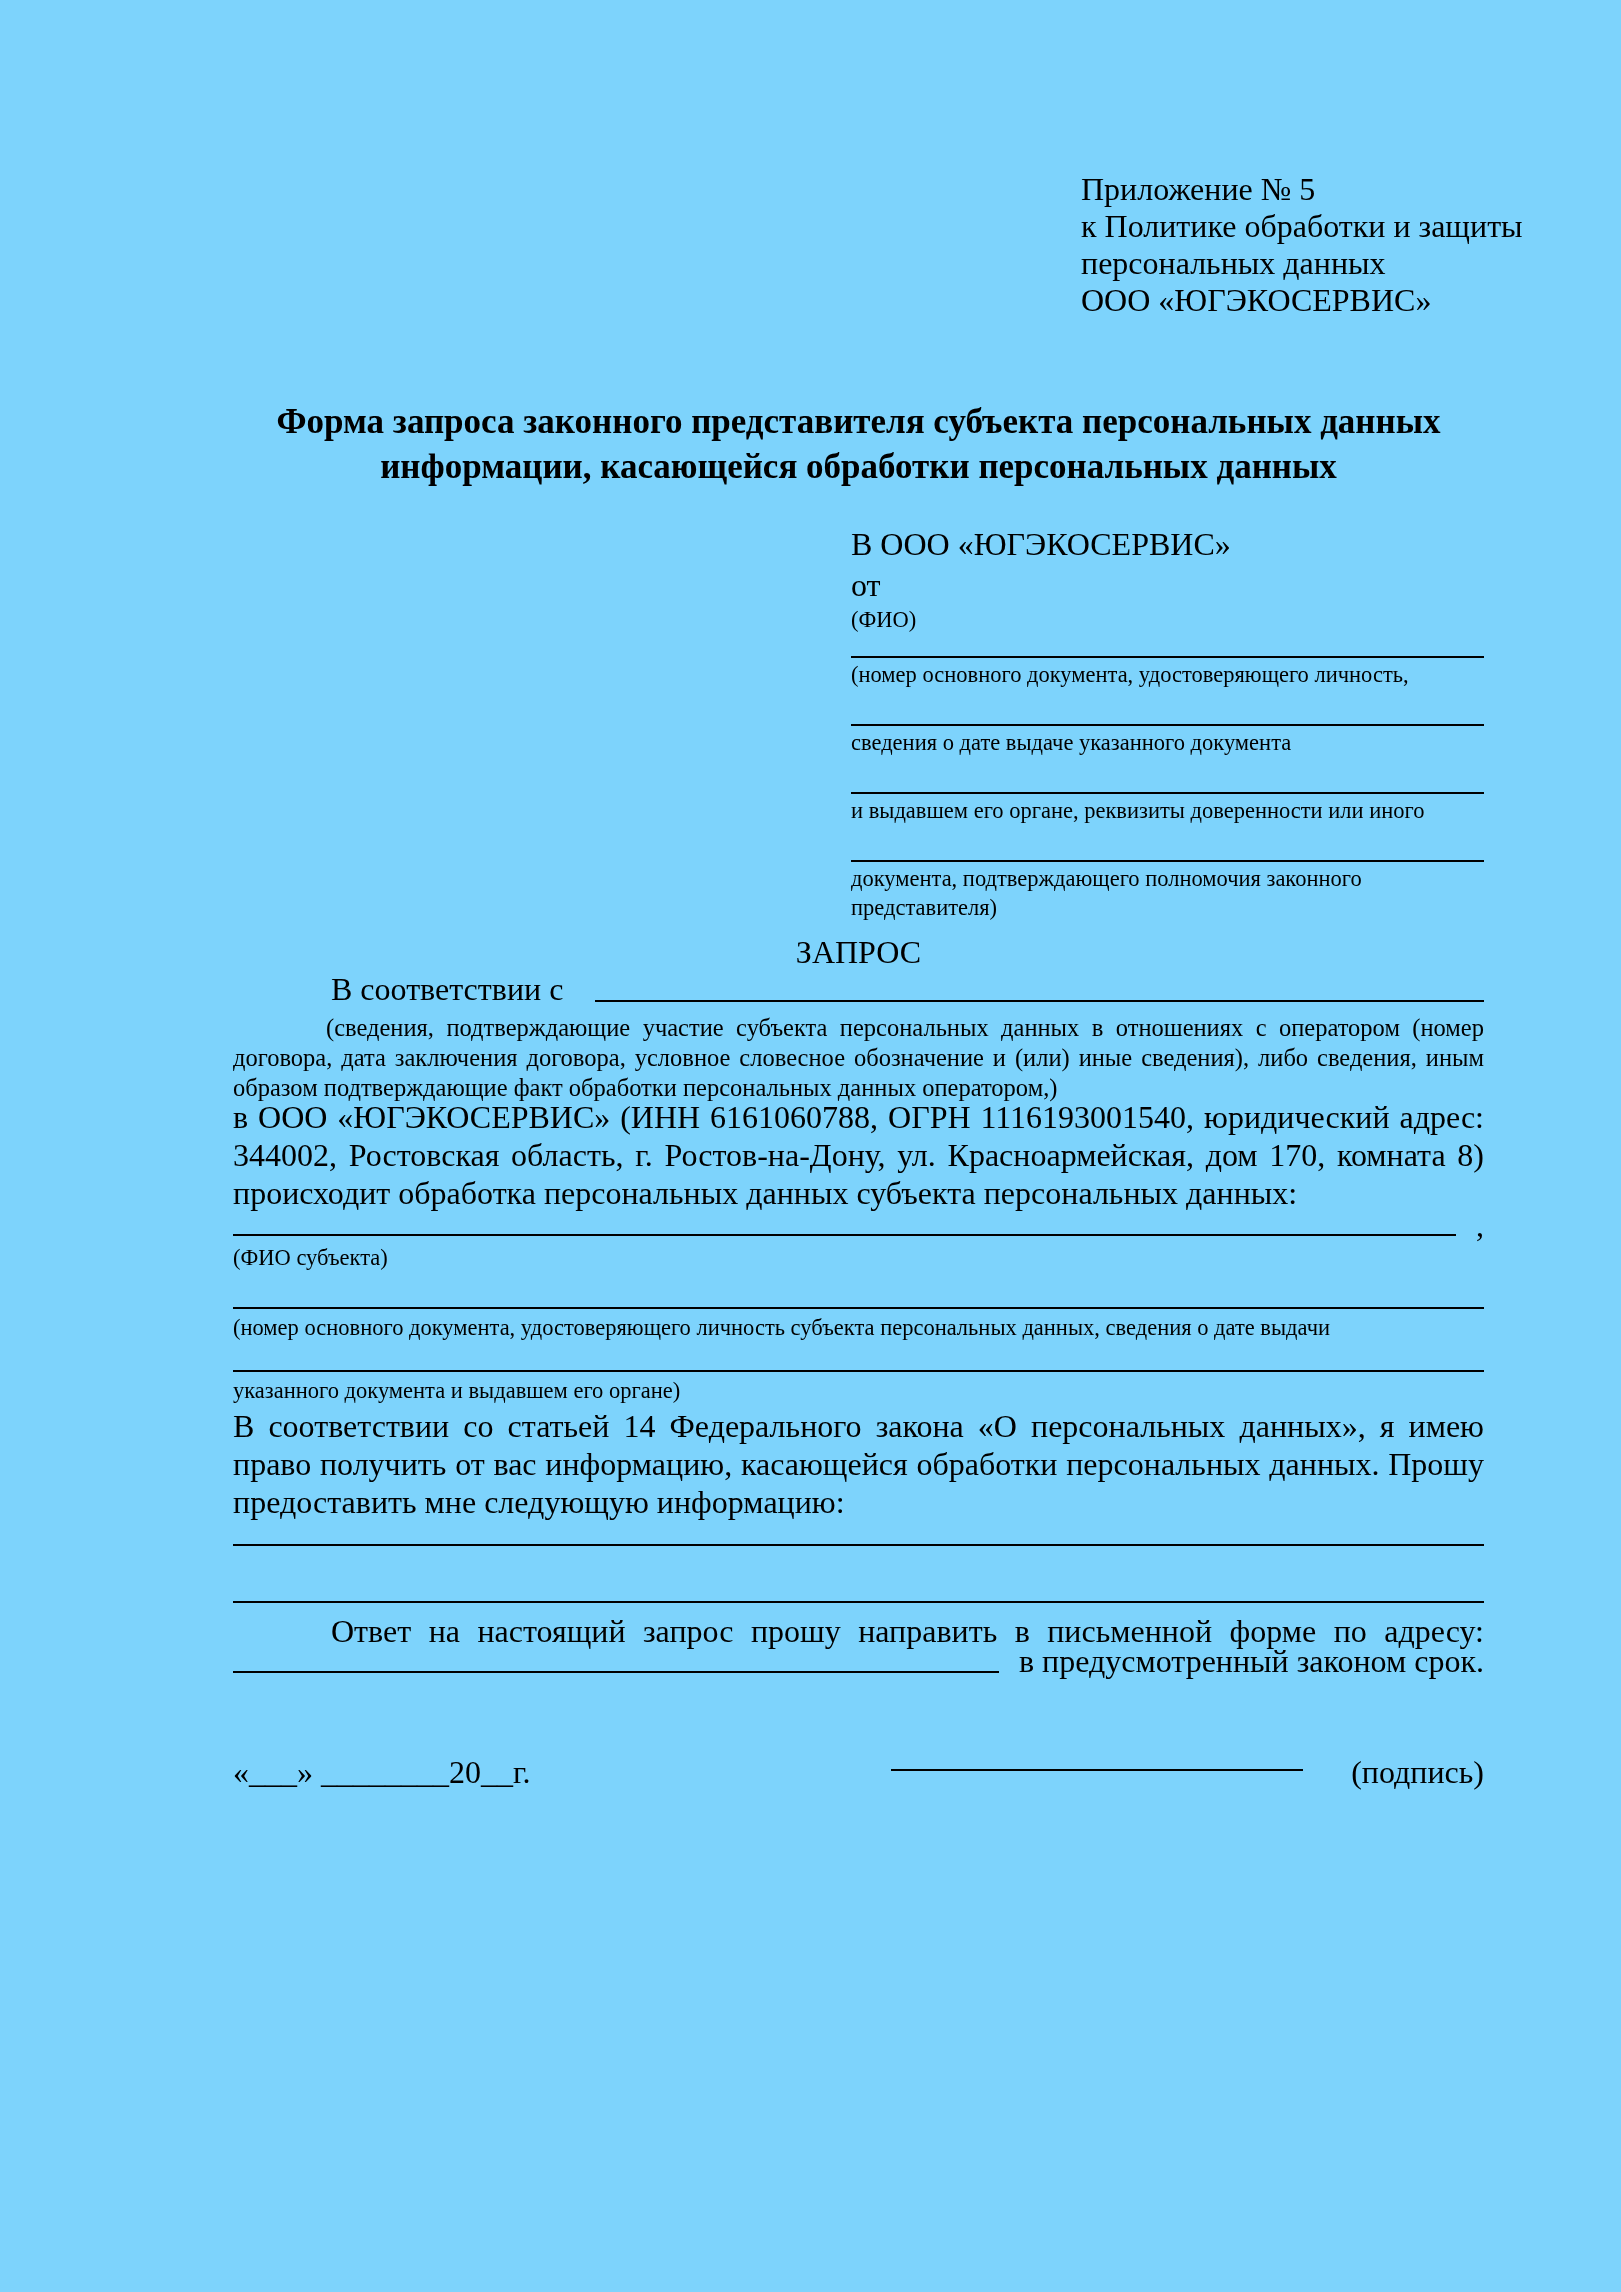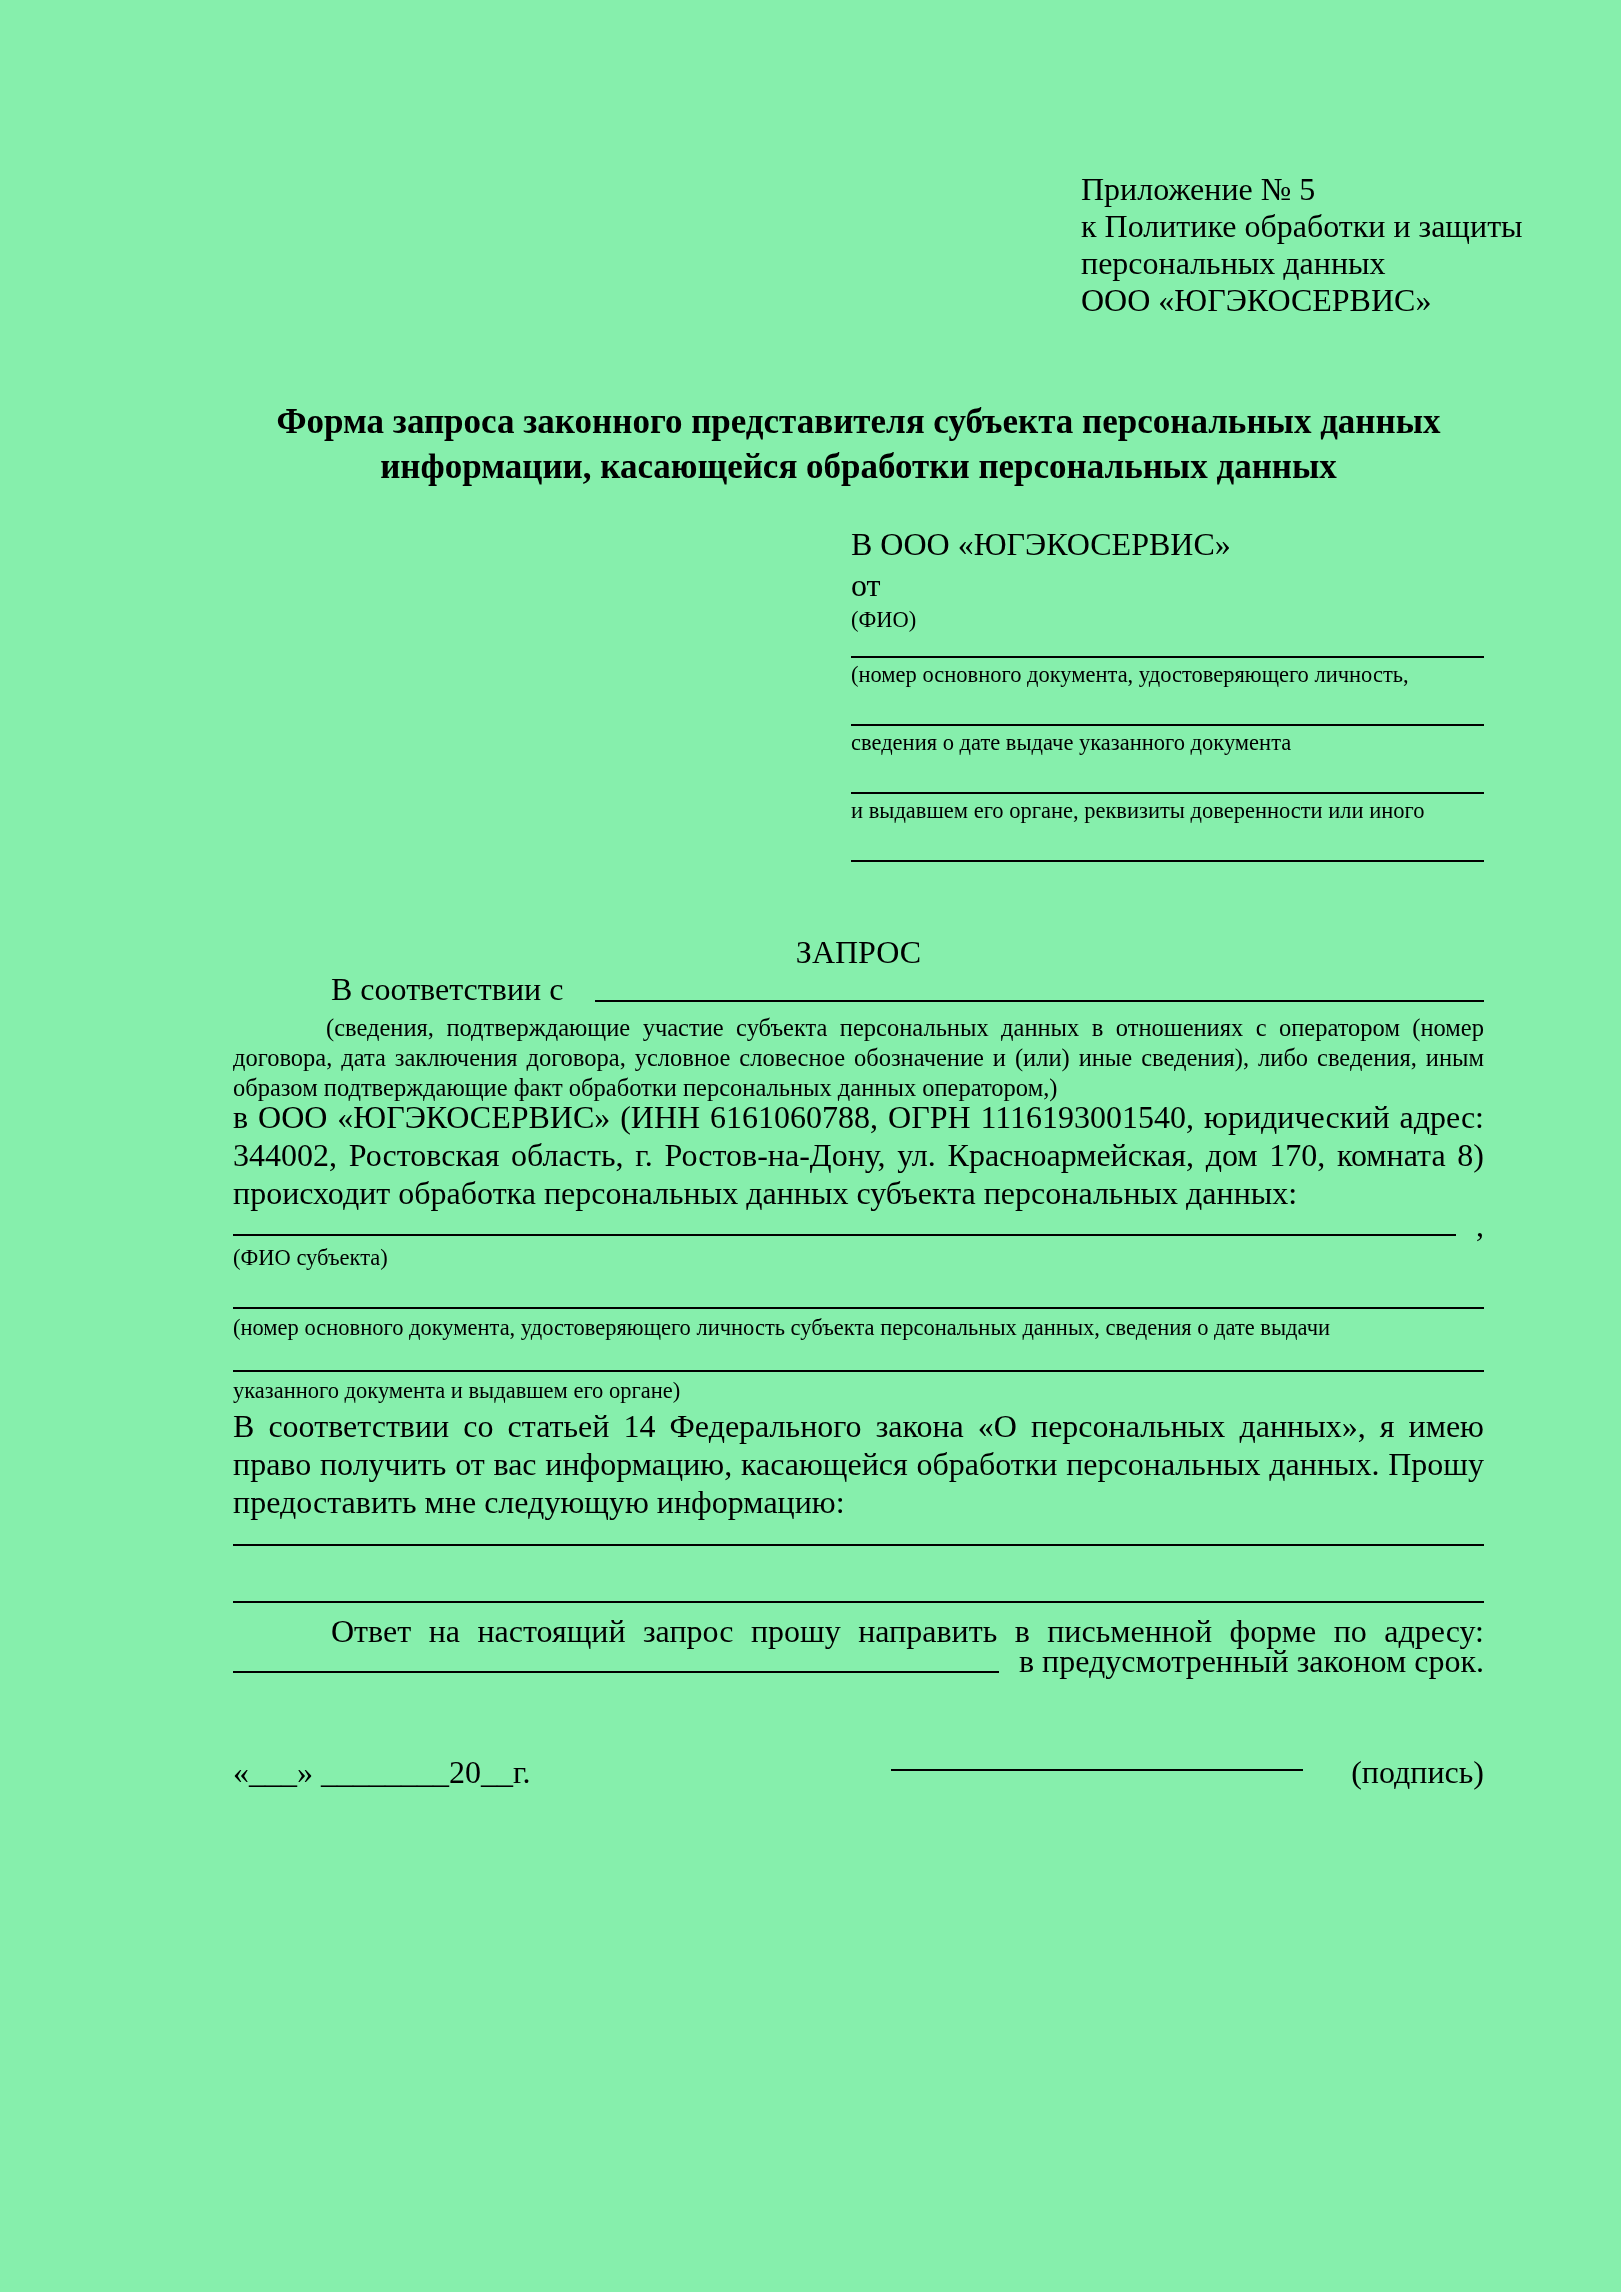--- a/index.html
+++ b/index.html
@@ -1,19 +1,19 @@
 <!DOCTYPE html>
 <html><head>
 <meta charset="utf-8">
 <style>
   html,body{margin:0;padding:0;background:#808080;}
   .page{
     position:relative;
     width:1621px;height:2293px;
-    background:#86efac;
+    background:#7dd3fc;
     margin:0 auto;
     font-family:"Liberation Serif","DejaVu Serif",serif;
     color:#000;
     overflow:hidden;
   }
   .abs{position:absolute;}
   .body-text{font-size:32px;line-height:38px;}
   .just{text-align:justify;}
   .cap{font-size:22.5px;line-height:29px;}
   .rule{border-bottom:2px solid #000;}
@@ -75,20 +75,21 @@
       <span class="fill"></span>
     </div>
     <div class="cap">(ФИО)</div>
     <div class="field-rule-first"></div>
     <div class="cap">(номер основного документа, удостоверяющего личность,</div>
     <div class="field-rule"></div>
     <div class="cap">сведения о дате выдаче указанного документа</div>
     <div class="field-rule"></div>
     <div class="cap">и выдавшем его органе, реквизиты доверенности или иного</div>
     <div class="field-rule"></div>
+    <div class="cap">документа, подтверждающего полномочия законного представителя)</div>
   </div>
 
   <div class="abs request-heading">ЗАПРОС</div>
 
   <div class="abs lead-row line-row">
     <span class="label">В соответствии с</span>
     <span class="fill"></span>
   </div>
 
   <div class="abs lead-note">(сведения, подтверждающие участие субъекта персональных данных в отношениях с оператором (номер договора, дата заключения договора, условное словесное обозначение и (или) иные сведения), либо сведения, иным образом подтверждающие факт обработки персональных данных оператором,)</div>

